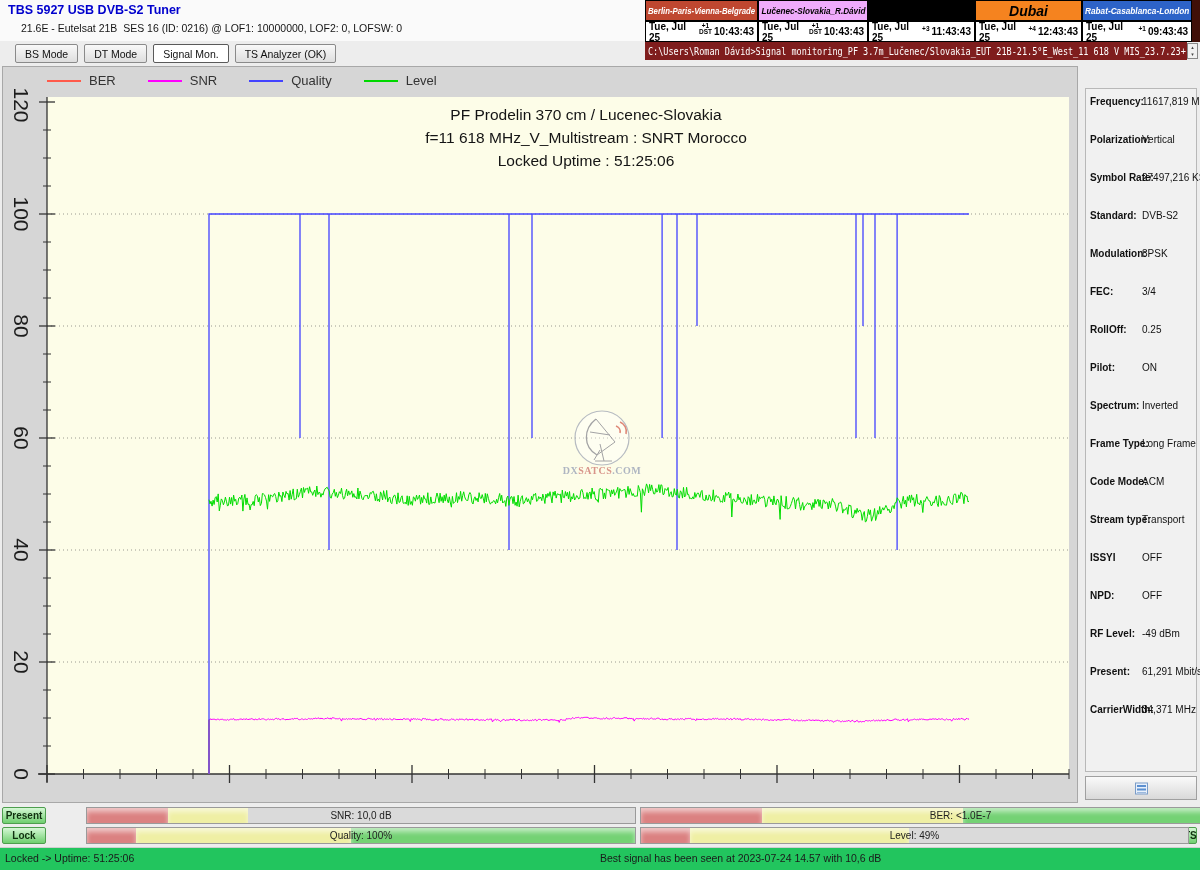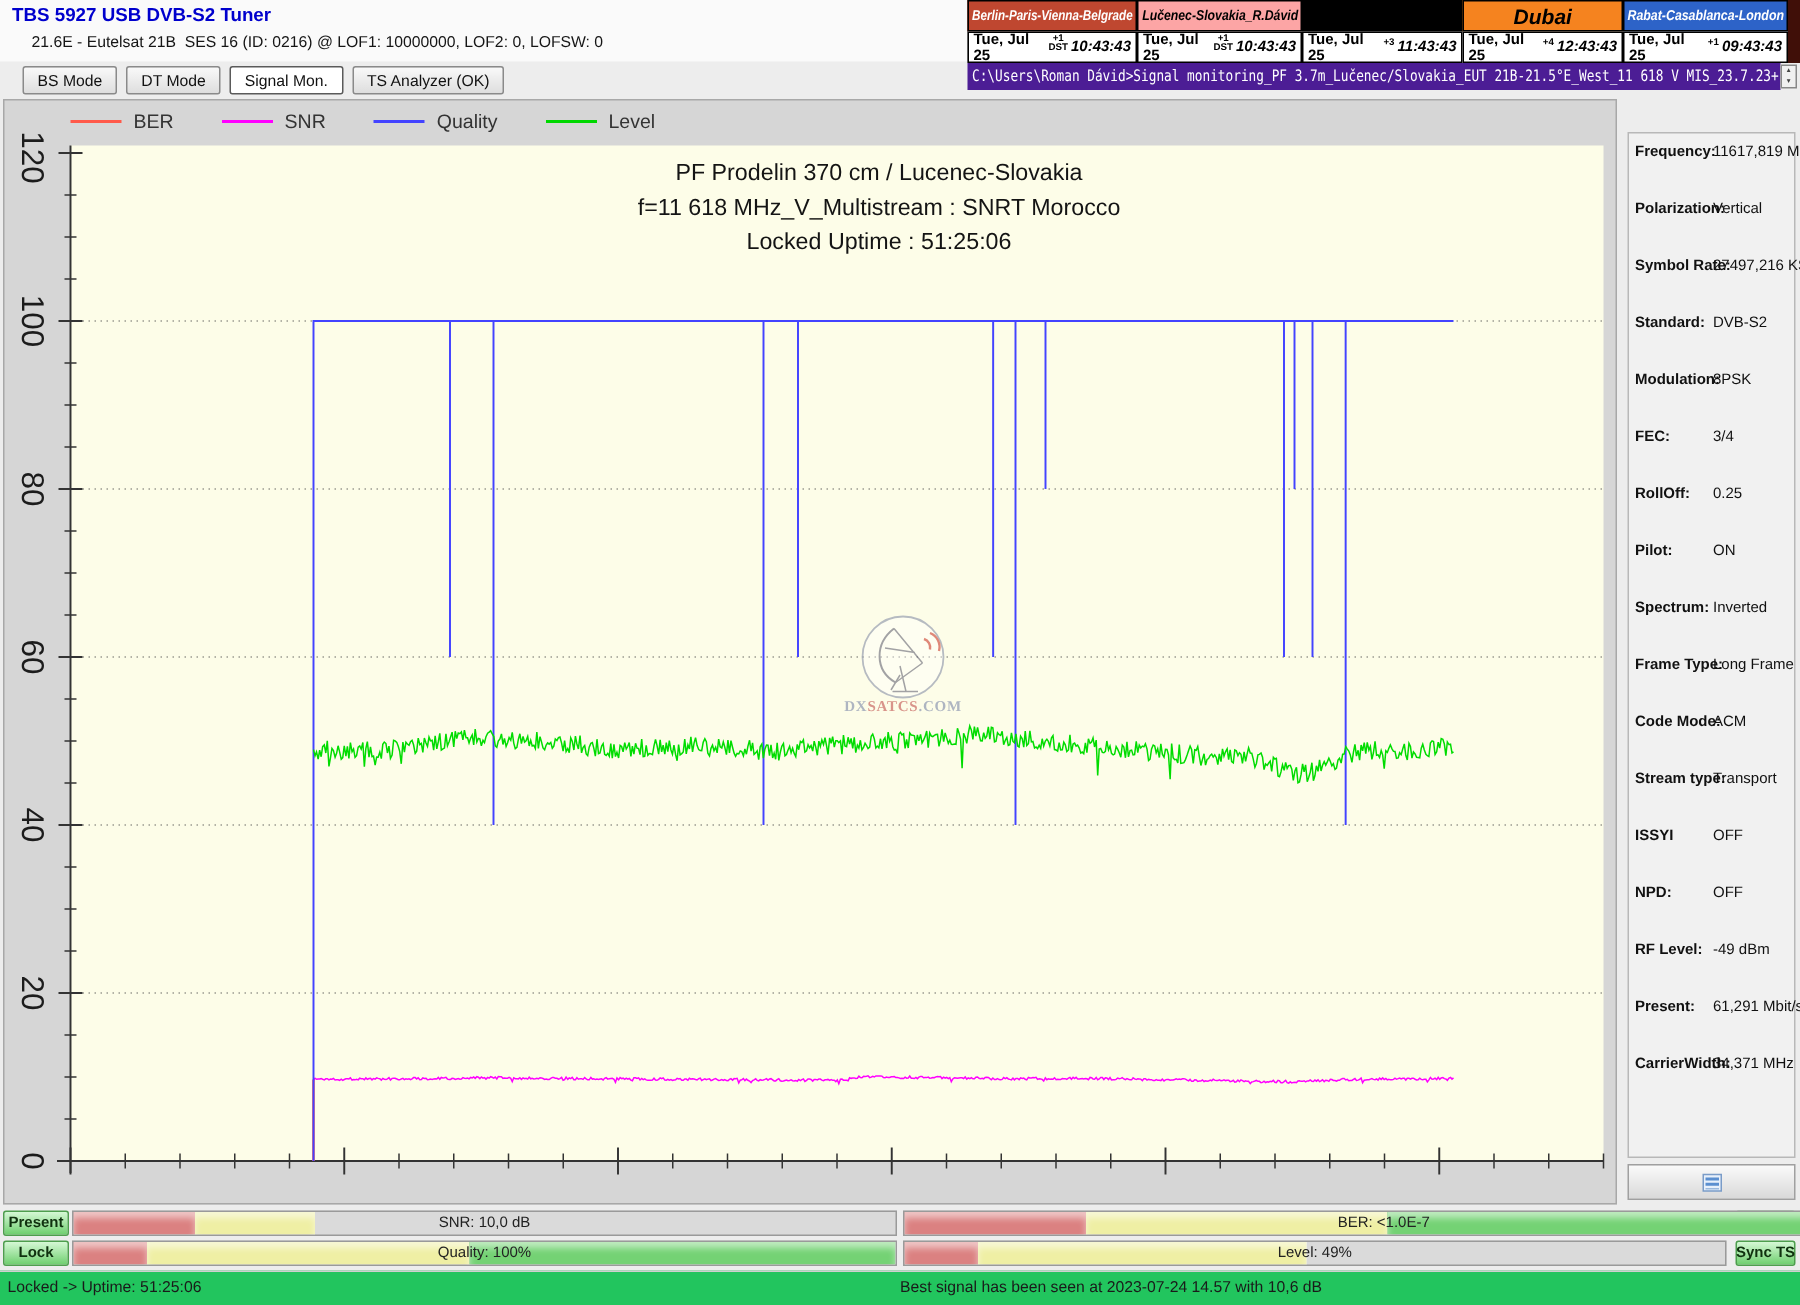--- a/index.html
+++ b/index.html
@@ -14,24 +14,24 @@
   .clock-panel{position:absolute;left:645px;top:0;width:547px;height:42px;background:#000;
       display:grid;grid-template-columns:113px 110px 107px 107px 110px;grid-template-rows:21px 21px;}
   .clock-name{display:flex;align-items:center;justify-content:center;font-style:italic;font-weight:bold;
       font-size:9.5px;border:1px solid #000;box-sizing:border-box;overflow:hidden;grid-row:1;}
   .clock-name.big{font-size:14px;}
   .clock-name span{white-space:nowrap;}
   .clock-time{grid-row:2;background:#fff;color:#000;display:flex;align-items:center;font-weight:bold;
       font-size:10px;border:1px solid #000;box-sizing:border-box;padding:0 3px;overflow:hidden;}
   .tz{display:flex;flex-direction:column;align-items:center;line-height:6px;font-size:6.5px;font-weight:bold;
       margin:0 2px 5px 3px;}
-  .clock-time .time{margin-left:auto;font-style:italic;}
+  .clock-time .time{margin-left:auto;}
   .maroon-strip{position:absolute;left:1192px;top:0;width:8px;height:42px;background:#400f08;}
 
-  .console{position:absolute;left:645px;top:42px;width:542px;height:18px;background:#4c1d95;color:#fff;
+  .console{position:absolute;left:645px;top:42px;width:542px;height:18px;background:#7f1d1d;color:#fff;
       font-family:"DejaVu Sans Mono",monospace;font-size:10.5px;line-height:18px;padding-left:3px;
       box-sizing:border-box;overflow:hidden;}
   .console span{white-space:nowrap;display:inline-block;}
   .spinner{position:absolute;left:1187px;top:43px;width:11px;height:16px;background:#f0f0f0;border:1px solid #888;
       box-sizing:border-box;display:flex;flex-direction:column;align-items:center;justify-content:space-between;
       font-size:5px;color:#444;line-height:7px;}
 
   
   .tabs{position:absolute;left:15px;top:44px;height:17px;display:flex;gap:6px;}
   .tab-btn{height:17px;font-size:10.5px;color:#111;background:linear-gradient(#f9f9f9,#dedede);
@@ -57,21 +57,21 @@
       display:flex;align-items:center;font-size:10px;color:#111;padding-left:6px;box-sizing:border-box;}
   .mis-select .chev{margin-left:auto;margin-right:4px;font-size:8px;color:#444;}
   .sidebar-btn{position:absolute;left:1085px;top:776px;width:112px;height:24px;
       background:linear-gradient(#fafafa,#d9d9d9);border:1px solid #a0a0a0;box-sizing:border-box;
       display:flex;align-items:center;justify-content:center;}
 
   
   .mini-btn{position:absolute;height:17px;box-sizing:border-box;border:1px solid #4e9e4e;border-radius:2px;
       background:linear-gradient(#d5f8d5,#6fcf6f);font-size:10px;font-weight:bold;color:#10310f;
       display:flex;align-items:center;justify-content:center;white-space:nowrap;}
-  .bar{position:absolute;height:17px;box-sizing:border-box;border:1px solid #9a9a9a;background:#dadada;overflow:hidden;}
+  .bar{position:absolute;height:17px;box-sizing:border-box;border:1px solid #9a9a9a;background:#dadada;overflow:hidden;margin-left:38px;}
   .bar .seg{position:absolute;top:0;bottom:0;box-shadow:inset 0 4px 5px rgba(255,255,255,.55);}
   .bar .bar-label{position:absolute;left:0;right:0;top:0;bottom:0;display:flex;align-items:center;
       justify-content:center;font-size:10px;color:#222;}
 
   
   .statusbar{position:absolute;left:0;top:847px;width:1200px;height:23px;background:#22c55e;
       border-top:1px solid #cfcfcf;font-size:10.5px;color:#1a1a1a;padding-left:12px;}
   .statusbar .s-left{position:absolute;left:5px;top:4px;white-space:nowrap;}
   .statusbar .s-center{position:absolute;left:600px;top:4px;white-space:nowrap;}
 </style>
@@ -88,21 +88,21 @@
       <span class="fit-center" style="transform: scaleX(0.816794); transform-origin: 50% 50%;">Berlin-Paris-Vienna-Belgrade</span>
     </div>
     <div class="clock-time" style="grid-column: 1;">
       <span class="date">Tue, Jul 25</span>
       <span class="tz">
         <span>+1</span>
         <span>DST</span>
       </span>
       <span class="time">10:43:43</span>
     </div>
-    <div class="clock-name" style="grid-column: 2; background: #fca5a5; color: rgb(0, 0, 0);">
+    <div class="clock-name" style="grid-column: 2; background: #f0abfc; color: rgb(0, 0, 0);">
       <span class="fit-center" style="transform: scaleX(0.859504); transform-origin: 50% 50%;">Lučenec-Slovakia_R.Dávid</span>
     </div>
     <div class="clock-time" style="grid-column: 2;">
       <span class="date">Tue, Jul 25</span>
       <span class="tz">
         <span>+1</span>
         <span>DST</span>
       </span>
       <span class="time">10:43:43</span>
     </div>

